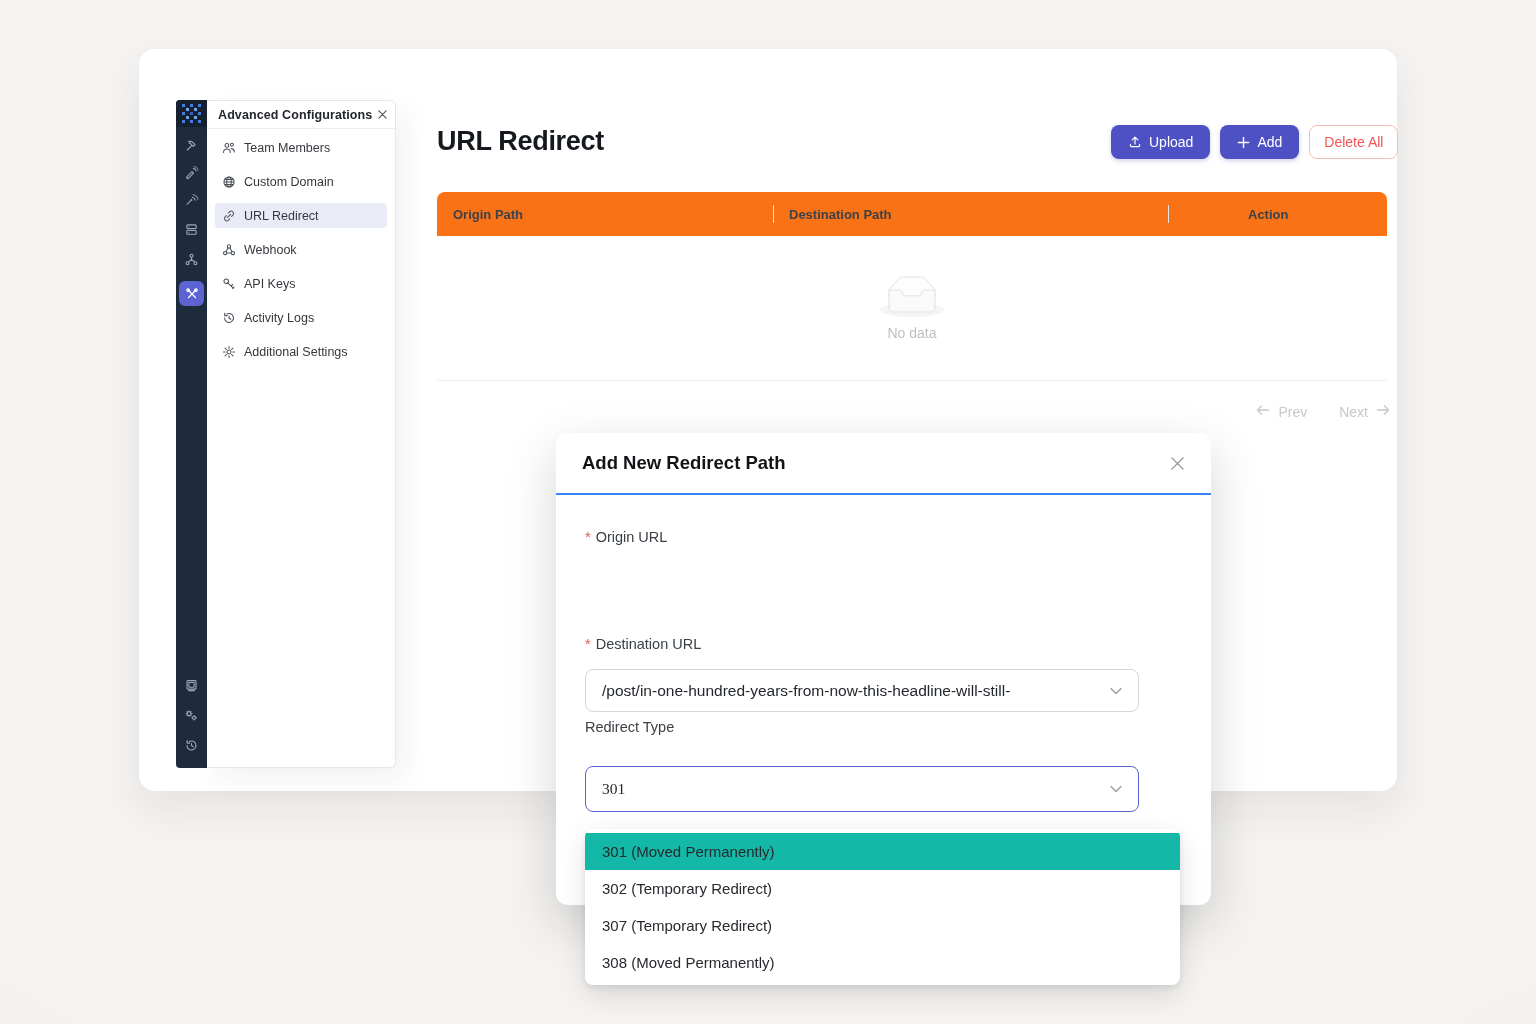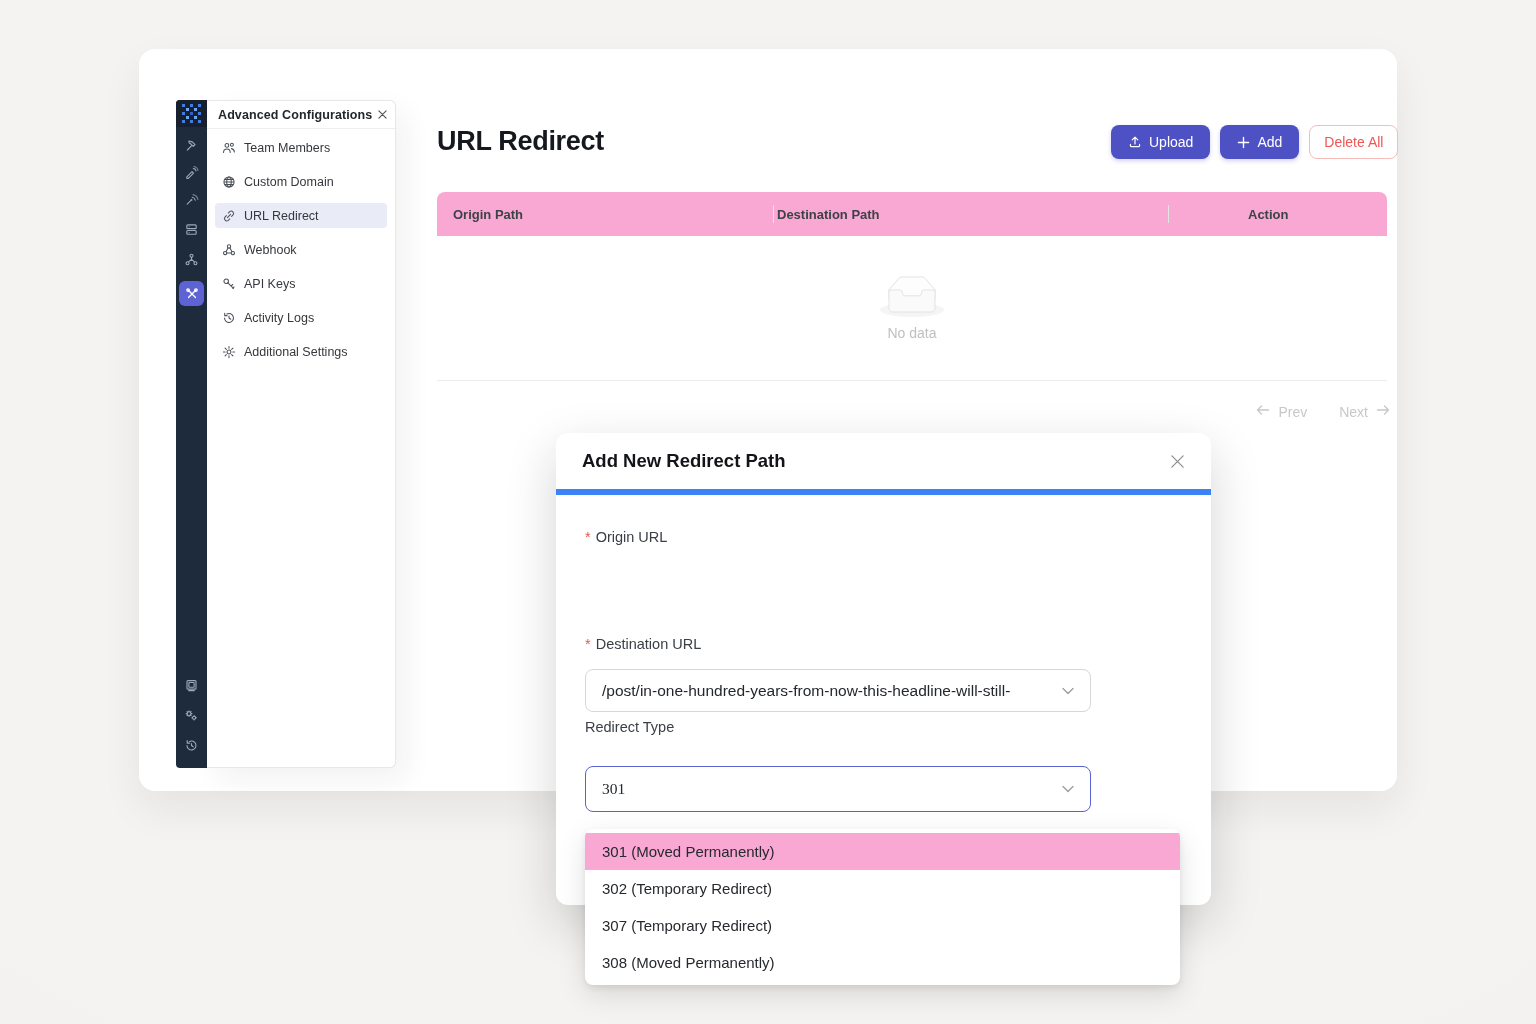--- a/index.html
+++ b/index.html
@@ -37,61 +37,61 @@
 
   
   .page-title { left:437px; top:126px; font-size:27px; font-weight:700; color:#15191e; letter-spacing:-.3px; }
   .toolbar { left:1111px; top:125px; display:flex; gap:10px; }
   .btn { height:34px; border-radius:8px; display:flex; align-items:center; justify-content:center;
          gap:7px; font-size:14px; cursor:pointer; border:1px solid transparent; padding:9px 16px; white-space:nowrap; }
   .btn-primary { background:#4d51c4; color:#fff; box-shadow:0 2px 4px rgba(77,81,196,.25); }
   .btn-danger { background:#fff; color:#ef5653; border-color:#f6bcba; padding:0 14px; }
 
   
-  .table-head { left:437px; top:192px; width:950px; height:44px; background:#f9a8d4;
+  .table-head { left:437px; top:192px; width:950px; height:44px; background:#f97316;
                 border-radius:8px 8px 0 0; }
   .th { position:absolute; top:0; height:44px; display:flex; align-items:center;
         font-size:13px; font-weight:600; color:#3d4248; }
   .th-sep { position:absolute; top:13px; width:1px; height:18px; background:#e4e4e2; }
   .empty { left:437px; top:236px; width:950px; height:144px; display:flex; flex-direction:column;
            align-items:center; justify-content:center; gap:8px; }
   .no-data { font-size:14px; color:#bfbfbf; }
   .table-bottom { left:437px; top:380px; width:950px; height:1px; background:#ececea; }
 
   
   .pagination { left:1150px; top:404px; width:240px; display:flex; justify-content:flex-end; gap:32px;
                 font-size:14px; color:#c8c8c6; }
   .pg { display:flex; align-items:flex-start; gap:8px; cursor:default; }
 
   
   .modal { left:556px; top:433px; width:655px; height:472px; background:#fff; border-radius:12px;
            box-shadow:0 18px 50px rgba(20,20,20,.18); z-index:6; }
   .modal-header { height:62px; display:flex; align-items:center; padding:0 26px;
-                  border-bottom:6px solid #3b82f6; }
+                  border-bottom:2px solid #3b82f6; }
   .modal-title { font-size:18.5px; font-weight:600; color:#121418; flex:1; }
   .modal-close { color:#8c8c8c; display:flex; cursor:pointer; }
   .m-label { position:absolute; left:29px; font-size:14.5px; color:#3b4046; display:flex; gap:5px; }
   .req { color:#e4574f; }
   .m-input { position:absolute; left:29px; width:595px; height:40px; background:#e7eefb;
              border:none; border-radius:8px; padding:0 16px; font-size:15.5px; color:#1f2327;
              font-family:"Liberation Sans",sans-serif; outline:none; }
-  .m-select { position:absolute; left:29px; width:506px; border:1px solid #d7d7d5; border-radius:8px;
+  .m-select { position:absolute; left:29px; width:554px; border:1px solid #d7d7d5; border-radius:8px;
               background:#fff; display:flex; align-items:center; padding:0 16px; font-size:15.5px;
               color:#24282d; cursor:pointer; }
   .m-select .val { flex:1; white-space:nowrap; overflow:hidden; }
   .m-select .chev { color:#9aa0a6; display:flex; flex:none; }
   .m-select.focused { border:1.5px solid #5a61d2; }
 
   
   .dropdown { left:585px; top:829px; width:595px; background:#fff; border-radius:8px;
               box-shadow:0 9px 28px rgba(0,0,0,.12), 0 3px 6px rgba(0,0,0,.08);
               padding:4px 0; z-index:8; overflow:hidden; }
   .opt { height:37px; display:flex; align-items:center; padding:0 17px; font-size:15px;
          color:#26292e; cursor:pointer; }
-  .opt.selected { background:#f9a8d4; }
+  .opt.selected { background:#14b8a6; }
 </style>
 </head>
 <body>
 
 <div class="abs card"></div>
 
 <div class="abs config">
   <div class="rail">
     <div class="rail-item logo-tile" style="top:0;">
       <svg width="19" height="19" viewBox="0 0 19 19">
@@ -281,21 +281,21 @@
     <span>Add</span>
   </div>
   <div class="btn btn-danger">
     <span>Delete All</span>
   </div>
 </div>
 
 <div class="abs table-head">
   <span class="th" style="left:16px;">Origin Path</span>
   <span class="th-sep" style="left:336px;"></span>
-  <span class="th" style="left:340px;">Destination Path</span>
+  <span class="th" style="left:352px;">Destination Path</span>
   <span class="th-sep" style="left:731px;"></span>
   <span class="th" style="left:811px;">Action</span>
 </div>
 
 <div class="abs empty">
   <svg width="64" height="41" viewBox="0 0 64 41">
     <g transform="translate(0 1)" fill="none" fill-rule="evenodd">
       <ellipse fill="#f5f5f5" cx="32" cy="33" rx="32" ry="7"></ellipse>
       <g fill-rule="nonzero" stroke="#e3e3e1">
         <path d="M55 12.76L44.854 1.258C44.367.474 43.656 0 42.907 0H21.093c-.749 0-1.46.474-1.947 1.257L9 12.761V22h46v-9.24z" fill="#fdfdfd"></path>

